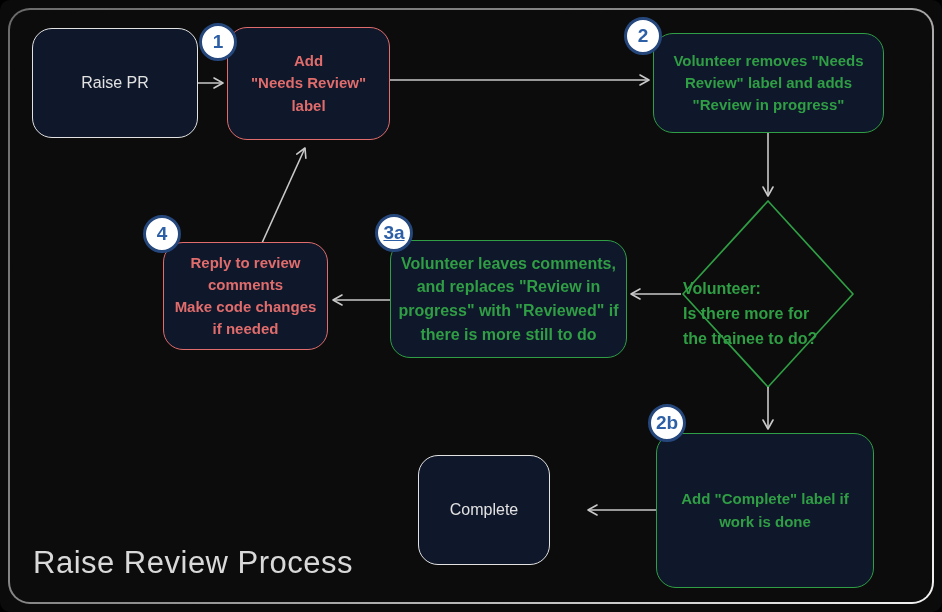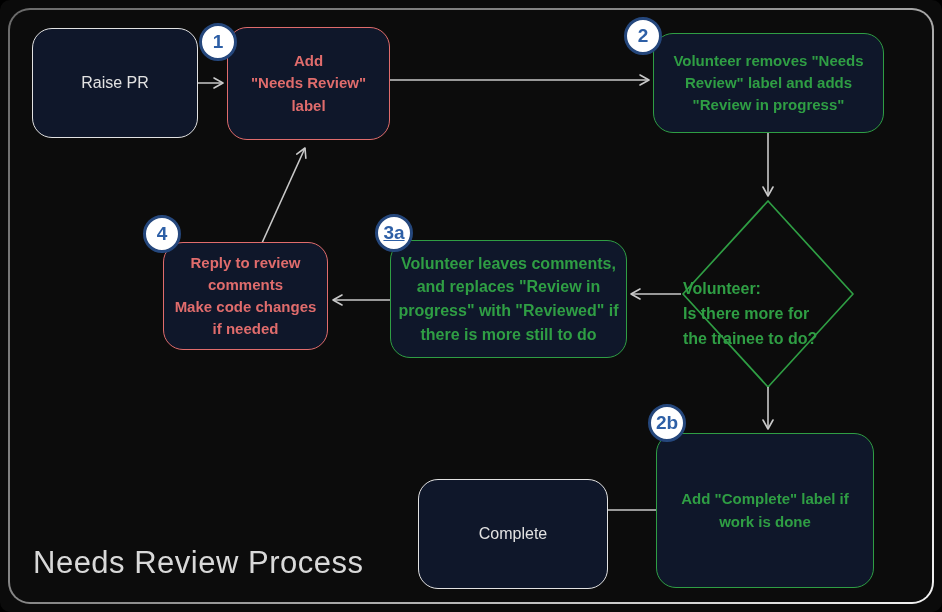--- a/index.html
+++ b/index.html
@@ -90,23 +90,23 @@
 there is more still to do</div>
 
   <div class="node red" style="left:163px;top:242px;width:165px;height:108px;">Reply to review
 comments
 Make code changes
 if needed</div>
 
   <div class="node green" style="left:656px;top:433px;width:218px;height:155px;">Add "Complete" label if
 work is done</div>
 
-  <div class="node white" style="left:418px;top:455px;width:190px;height:110px;margin-top:24px;">Complete</div>
+  <div class="node white" style="left:418px;top:455px;width:132px;height:110px;">Complete</div>
 
   <div class="badge" style="left:199px;top:23px;">1</div>
   <div class="badge" style="left:624px;top:17px;">2</div>
   <div class="badge" style="left:375px;top:214px;text-decoration:underline;">3a</div>
   <div class="badge" style="left:143px;top:215px;">4</div>
   <div class="badge" style="left:648px;top:404px;">2b</div>
 
-  <div class="title">Needs Review Process</div>
+  <div class="title">Raise Review Process</div>
 
 </div>
 
 </body></html>

